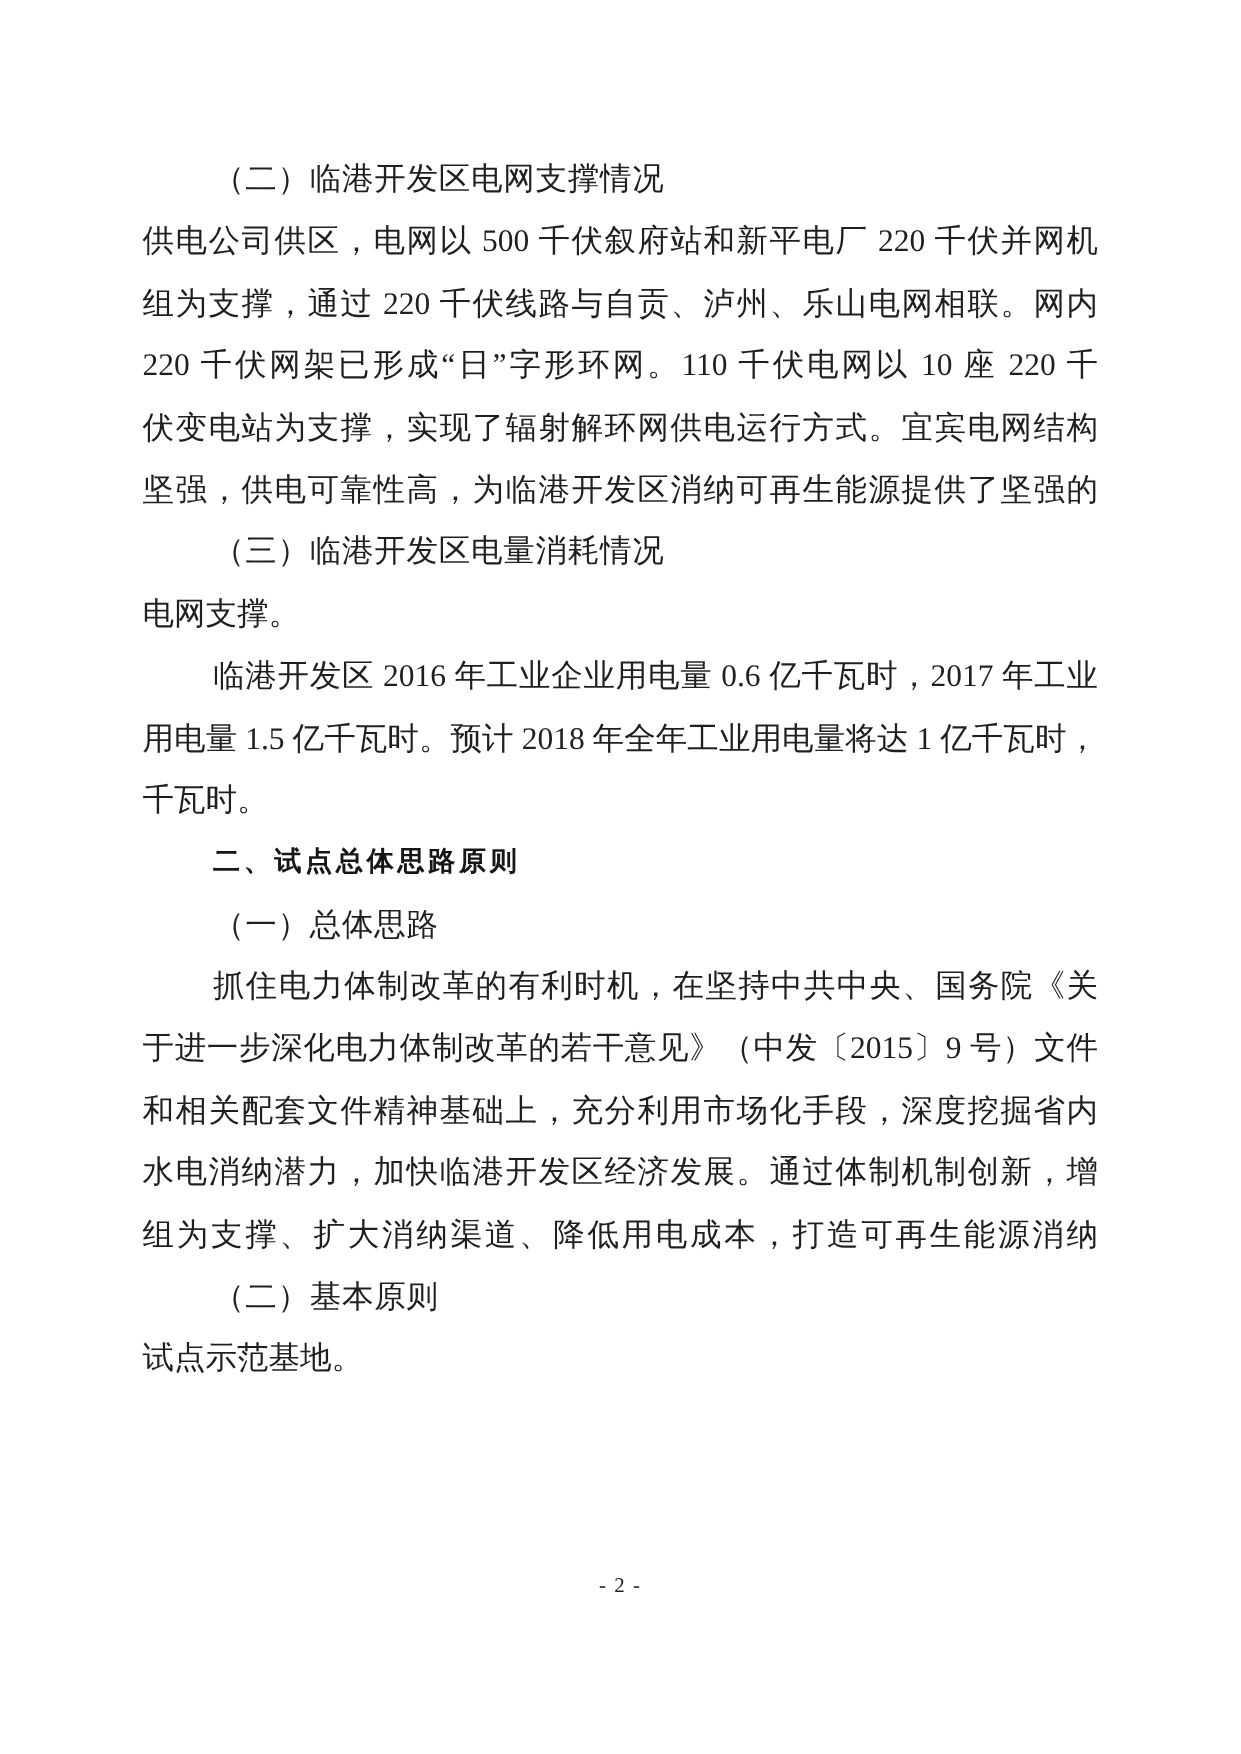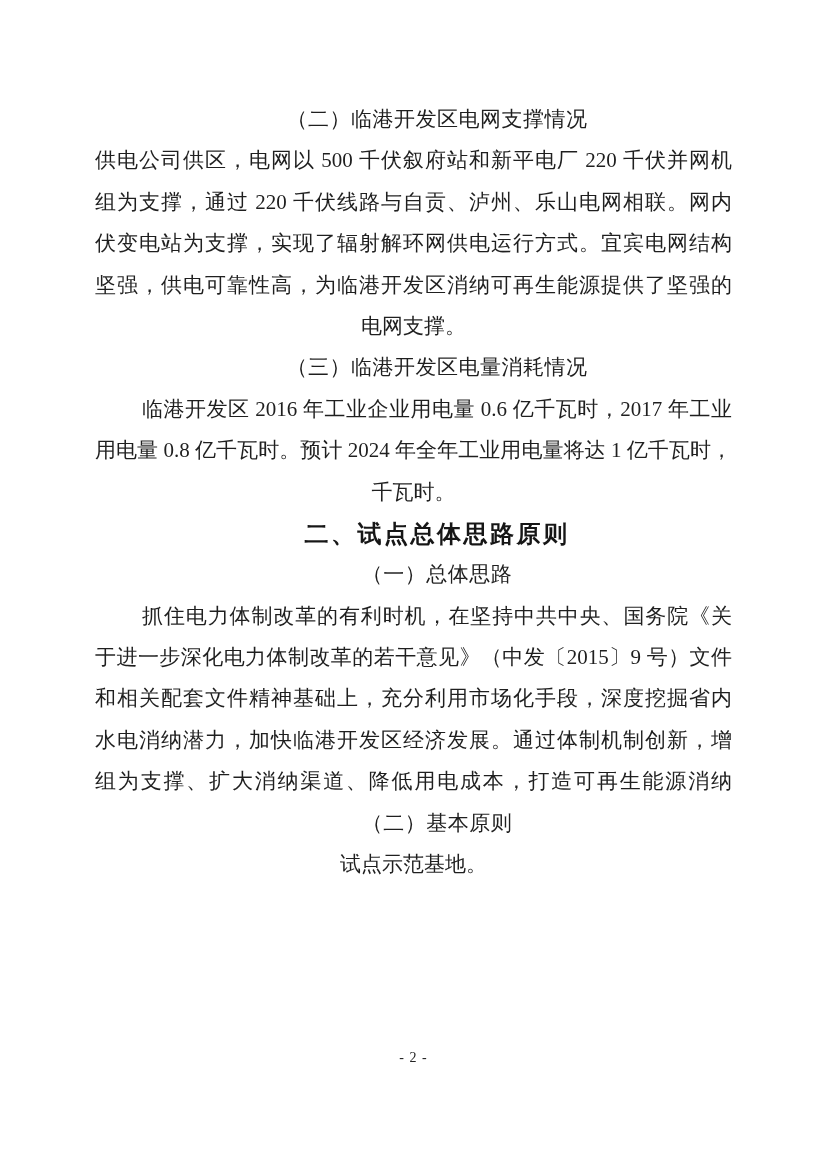--- a/index.html
+++ b/index.html
@@ -19,36 +19,36 @@
   .content {
     position: absolute;
     top: 99px;
     left: 95px;
     width: 637px;
   }
   .line {
     height: 41.4px;
     line-height: 41.4px;
     font-size: 21px;
-    text-align: center;
+    text-align: left;
   }
   .just {
     text-align: justify;
     text-align-last: justify;
   }
   .indent {
     text-indent: 47px;
   }
   .subhead {
     letter-spacing: 0.5px;
   }
   .h2 {
     font-family: "Liberation Sans", "DejaVu Sans", sans-serif;
     font-weight: 700;
-    font-size: 24px;
+    font-size: 18px;
     letter-spacing: 2.5px;
     color: #161616;
   }
   .footer {
     position: absolute;
     top: 1050px;
     left: 0;
     width: 100%;
     text-align: center;
     font-size: 14px;
@@ -59,28 +59,29 @@
 </head>
 <body>
 
 <div class="page">
   <div class="content">
 
     <div class="line subhead indent">（二）临港开发区电网支撑情况</div>
 
     <div class="line just">供电公司供区，电网以 500 千伏叙府站和新平电厂 220 千伏并网机</div>
     <div class="line just">组为支撑，通过 220 千伏线路与自贡、泸州、乐山电网相联。网内</div>
+    <div class="line just">220 千伏网架已形成“日”字形环网。110 千伏电网以 10 座 220 千</div>
     <div class="line just">伏变电站为支撑，实现了辐射解环网供电运行方式。宜宾电网结构</div>
     <div class="line just">坚强，供电可靠性高，为临港开发区消纳可再生能源提供了坚强的</div>
+    <div class="line subhead indent">（三）临港开发区电量消耗情况</div>
+
     <div class="line">电网支撑。</div>
 
-    <div class="line subhead indent">（三）临港开发区电量消耗情况</div>
-
     <div class="line indent just">临港开发区 2016 年工业企业用电量 0.6 亿千瓦时，2017 年工业</div>
-    <div class="line just">用电量 0.8 亿千瓦时。预计 2024 年全年工业用电量将达 1 亿千瓦时，</div>
+    <div class="line just">用电量 1.5 亿千瓦时。预计 2018 年全年工业用电量将达 1 亿千瓦时，</div>
     <div class="line">千瓦时。</div>
 
     <div class="line h2 indent">二、试点总体思路原则</div>
 
     <div class="line subhead indent">（一）总体思路</div>
 
     <div class="line indent just">抓住电力体制改革的有利时机，在坚持中共中央、国务院《关</div>
     <div class="line just">于进一步深化电力体制改革的若干意见》（中发〔2015〕9 号）文件</div>
     <div class="line just">和相关配套文件精神基础上，充分利用市场化手段，深度挖掘省内</div>
     <div class="line just">水电消纳潜力，加快临港开发区经济发展。通过体制机制创新，增</div>

